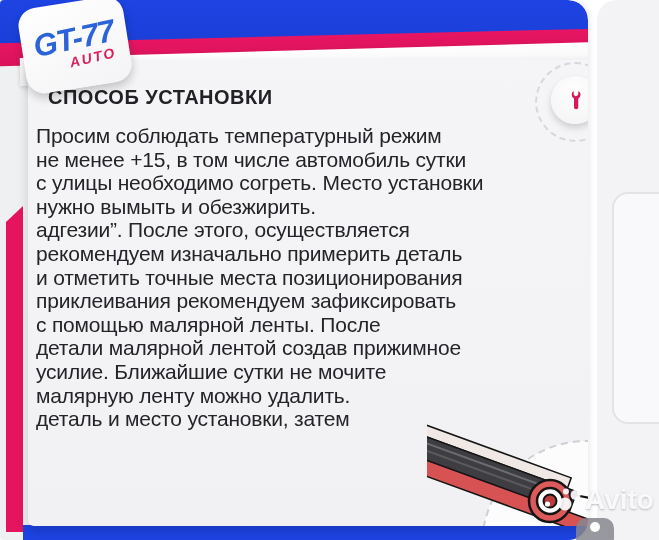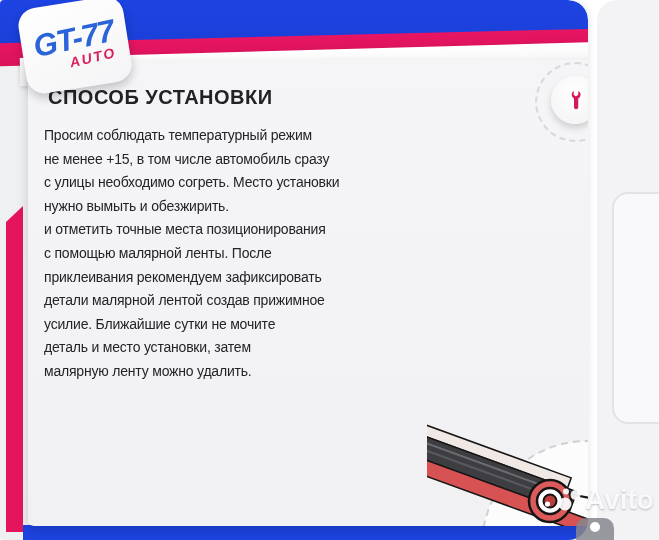--- a/index.html
+++ b/index.html
@@ -47,22 +47,22 @@
     position:absolute;left:28px;top:60px;width:599px;height:466px;
     background:linear-gradient(180deg,#f5f5f7 0%,#f1f1f4 100%);
     border-radius:6px;overflow:hidden;
     box-shadow:0 5px 12px rgba(0,0,0,.16);
   }
   .card-title{
     position:absolute;left:20px;top:26px;
     font-size:20px;font-weight:bold;letter-spacing:.5px;color:#222226;
   }
   .card-body{
-    position:absolute;left:16px;top:64px;width:545px;
-    font-size:14px;line-height:23.6px;color:#242428;letter-spacing:-0.2px;
+    position:absolute;left:8px;top:64px;width:545px;
+    font-size:21px;line-height:23.6px;color:#242428;letter-spacing:-0.2px;
   }
   
   .wrench-dashed{
     position:absolute;right:12px;top:2px;width:76px;height:76px;
     border:2px dashed #d7d7dc;border-radius:50%;
   }
   .wrench-circle{
     position:absolute;left:14px;top:12px;width:48px;height:48px;border-radius:50%;
     background:radial-gradient(circle at 50% 35%,#ffffff,#f2f2f4);
     box-shadow:0 4px 7px rgba(0,0,0,.16);
@@ -124,30 +124,32 @@
   <div class="stripe-crimson"></div>
   <div class="strip-left"></div>
   <div class="band-bottom"></div>
   <div class="sheet-edge"></div>
 
   <div class="card">
     <div class="card-title">СПОСОБ УСТАНОВКИ</div>
 
     <div class="card-body">
       <div>Просим соблюдать температурный режим</div>
-      <div>не менее +15, в том числе автомобиль сразу</div>
+      <div>не менее +15, в том числе автомобиль сутки</div>
       <div>с улицы необходимо согреть. Место установки</div>
       <div>нужно вымыть и обезжирить.</div>
+      <div>адгезии”. После этого, осуществляется</div>
+      <div>рекомендуем изначально примерить деталь</div>
       <div>и отметить точные места позиционирования</div>
+      <div>приклеивания рекомендуем зафиксировать</div>
       <div>с помощью малярной ленты. После</div>
-      <div>приклеивания рекомендуем зафиксировать</div>
       <div>детали малярной лентой создав прижимное</div>
       <div>усилие. Ближайшие сутки не мочите</div>
+      <div>малярную ленту можно удалить.</div>
       <div>деталь и место установки, затем</div>
-      <div>малярную ленту можно удалить.</div>
     </div>
 
     <div class="wrench-dashed">
       <div class="wrench-line"></div>
       <div class="wrench-circle">
         <svg width="24" height="24" viewBox="0 0 24 24">
           <g transform="rotate(45 12 12)" fill="#d6195e">
             <path d="M8.2 3.2a4.2 4.2 0 0 1 4.0 1.1 4.2 4.2 0 0 1 1.0 4.3l6.2 6.2a2.1 2.1 0 1 1-3.0 3.0l-6.2-6.2a4.2 4.2 0 0 1-4.3-1.0 4.2 4.2 0 0 1-1.1-4.0l2.7 2.7 2.5-.6.6-2.5z"></path>
           </g>
         </svg>

